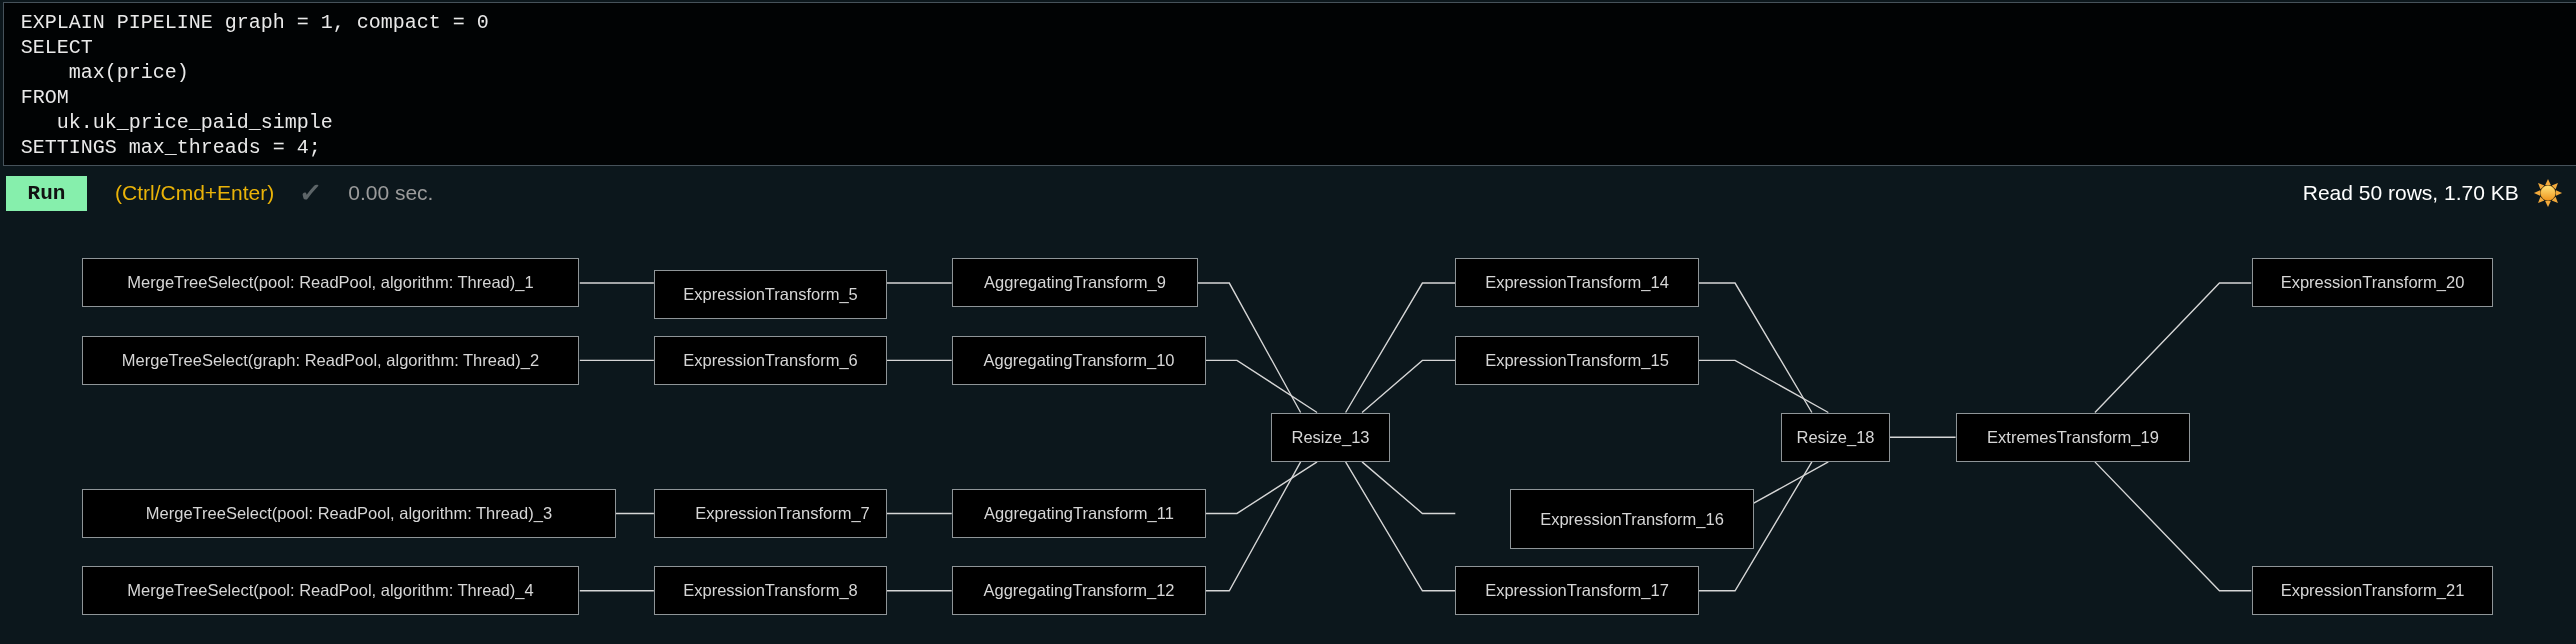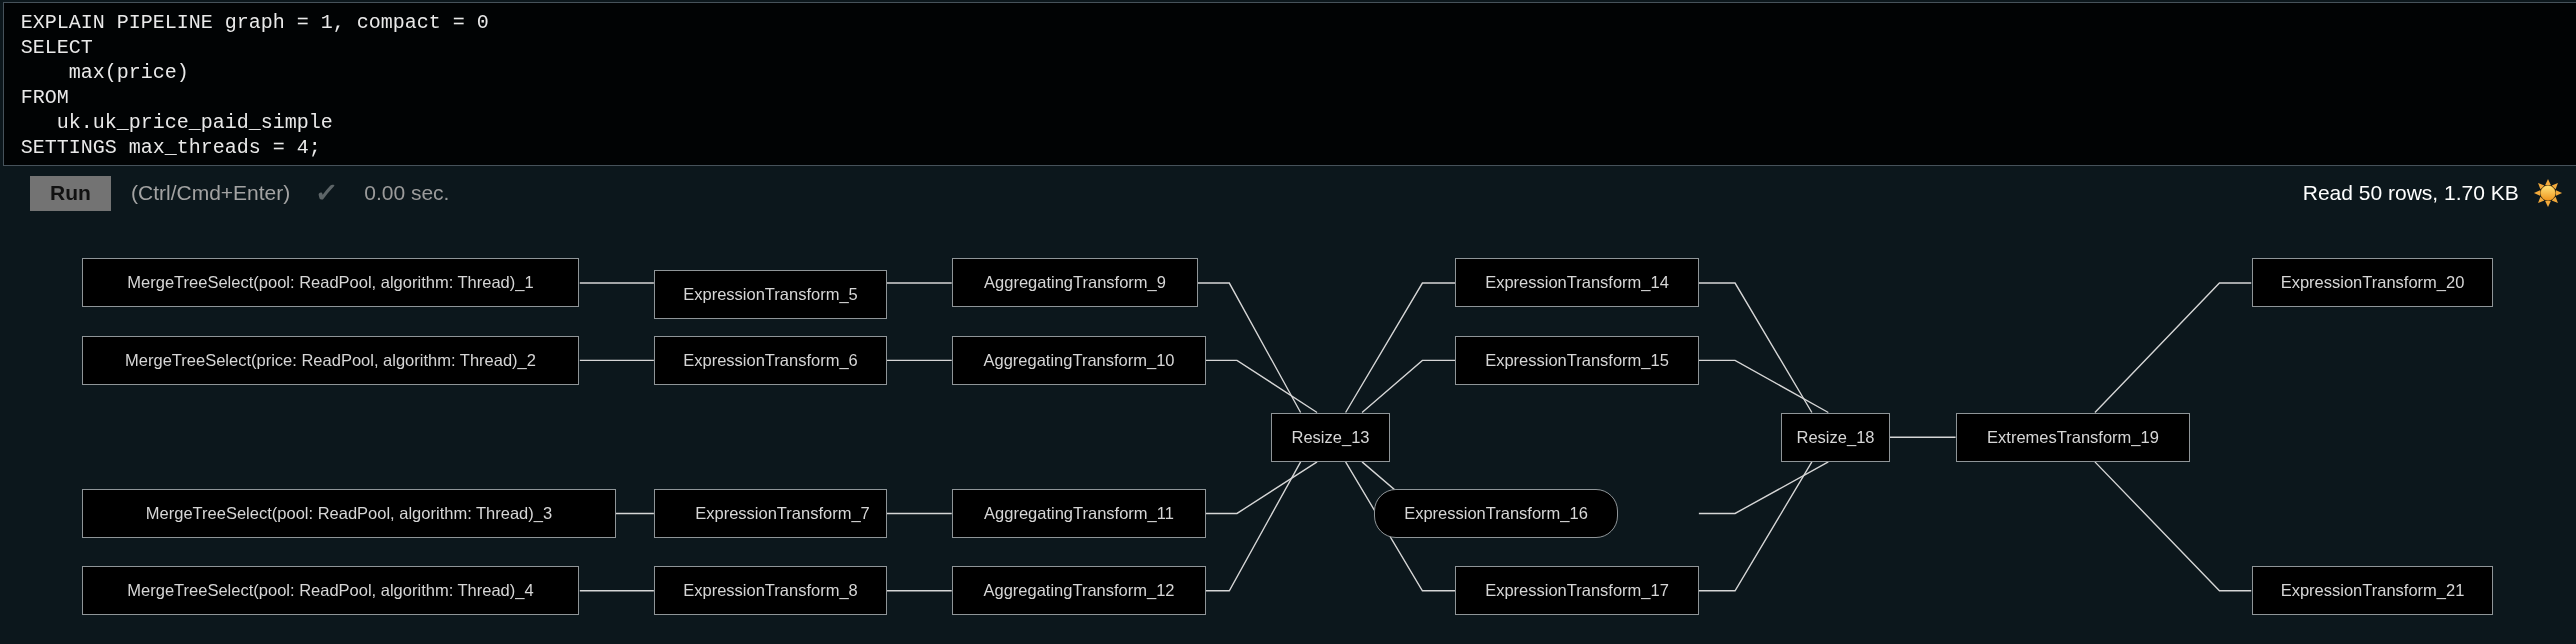--- a/index.html
+++ b/index.html
@@ -33,34 +33,34 @@
 
   
   .toolbar {
     position: absolute;
     left: 0; top: 160px;
     width: 2576px; height: 66px;
     display: flex;
     align-items: center;
   }
   .run-btn {
-    margin-left: 30px;
+    margin-left: 6px;
     width: 81px; height: 35px;
-    background: #737373;
+    background: #86efac;
     color: #111111;
     border: none;
-    font-family: Liberation Sans, sans-serif;
+    font-family: Liberation Mono, monospace;
     font-size: 21px;
     font-weight: bold;
     cursor: pointer;
     display: flex; align-items: center; justify-content: center;
   }
   .shortcut {
-    margin-left: 20px;
-    color: #a3a3a3;
+    margin-left: 28px;
+    color: #eab308;
     font-size: 21px;
   }
   .check {
     margin-left: 25px;
     color: #5d6568;
     font-size: 27.4px;
     font-weight: bold;
     transform: rotate(4deg);
   }
   .elapsed {
@@ -131,35 +131,35 @@
       <polyline points="3096,516 3162,516 3302,752"></polyline>
       <polyline points="3096,657 3162,657 3332,752"></polyline>
       <polyline points="3096,936 3162,936 3332,842"></polyline>
       <polyline points="3096,1077 3162,1077 3302,842"></polyline>
       <polyline points="3444,797 3564,797"></polyline>
       <polyline points="3818,752 4045,516 4103,516"></polyline>
       <polyline points="3818,842 4045,1077 4103,1077"></polyline>
     </svg>
   <div id="nodes">
       <div class="node" style="left: 82px; top: 258px; width: 497px; height: 49px;">MergeTreeSelect(pool: ReadPool, algorithm: Thread)_1</div>
-      <div class="node" style="left: 82px; top: 336px; width: 497px; height: 49px;">MergeTreeSelect(price: ReadPool, algorithm: Thread)_2</div>
+      <div class="node" style="left: 82px; top: 336px; width: 497px; height: 49px;">MergeTreeSelect(graph: ReadPool, algorithm: Thread)_2</div>
       <div class="node" style="left: 82px; top: 489px; width: 534px; height: 49px;">MergeTreeSelect(pool: ReadPool, algorithm: Thread)_3</div>
       <div class="node" style="left: 82px; top: 566px; width: 497px; height: 49px;">MergeTreeSelect(pool: ReadPool, algorithm: Thread)_4</div>
       <div class="node" style="left: 654px; top: 270px; width: 233px; height: 49px;">ExpressionTransform_5</div>
       <div class="node" style="left: 654px; top: 336px; width: 233px; height: 49px;">ExpressionTransform_6</div>
       <div class="node" style="left: 654px; top: 489px; width: 233px; height: 49px; padding-left: 24px;">ExpressionTransform_7</div>
       <div class="node" style="left: 654px; top: 566px; width: 233px; height: 49px;">ExpressionTransform_8</div>
       <div class="node" style="left: 952px; top: 258px; width: 246px; height: 49px;">AggregatingTransform_9</div>
       <div class="node" style="left: 952px; top: 336px; width: 254px; height: 49px;">AggregatingTransform_10</div>
       <div class="node" style="left: 952px; top: 489px; width: 254px; height: 49px;">AggregatingTransform_11</div>
       <div class="node" style="left: 952px; top: 566px; width: 254px; height: 49px;">AggregatingTransform_12</div>
       <div class="node" style="left: 1271px; top: 413px; width: 119px; height: 49px;">Resize_13</div>
       <div class="node" style="left: 1455px; top: 258px; width: 244px; height: 49px;">ExpressionTransform_14</div>
       <div class="node" style="left: 1455px; top: 336px; width: 244px; height: 49px;">ExpressionTransform_15</div>
-      <div class="node" style="left: 1374px; top: 489px; width: 244px; height: 49px; border-radius: 22px;">ExpressionTransform_16</div>
+      <div class="node" style="left: 1510px; top: 489px; width: 244px; height: 60px;">ExpressionTransform_16</div>
       <div class="node" style="left: 1455px; top: 566px; width: 244px; height: 49px;">ExpressionTransform_17</div>
       <div class="node" style="left: 1781px; top: 413px; width: 109px; height: 49px;">Resize_18</div>
       <div class="node" style="left: 1956px; top: 413px; width: 234px; height: 49px;">ExtremesTransform_19</div>
       <div class="node" style="left: 2252px; top: 258px; width: 241px; height: 49px;">ExpressionTransform_20</div>
       <div class="node" style="left: 2252px; top: 566px; width: 241px; height: 49px;">ExpressionTransform_21</div>
     </div>
 </div>
 
 <div class="editor">
   <div id="sql-code">

